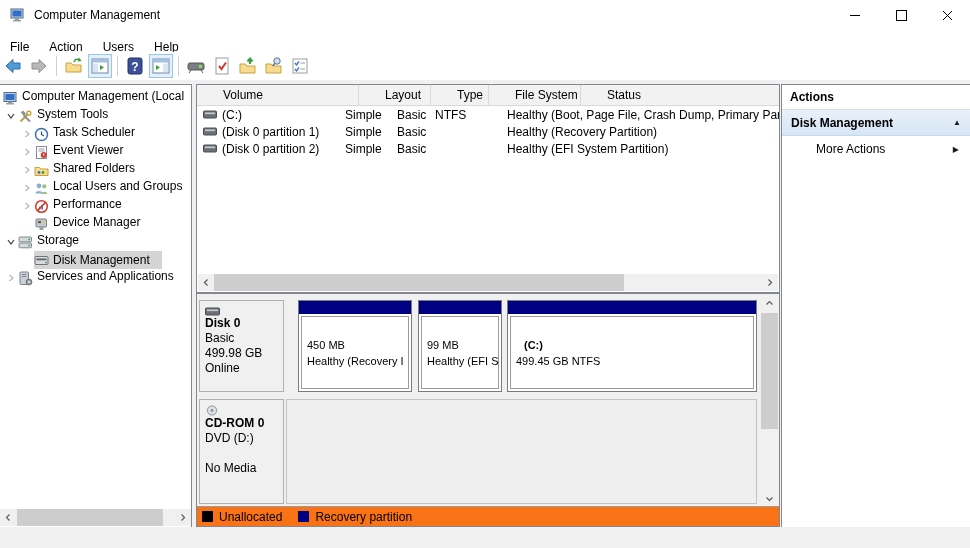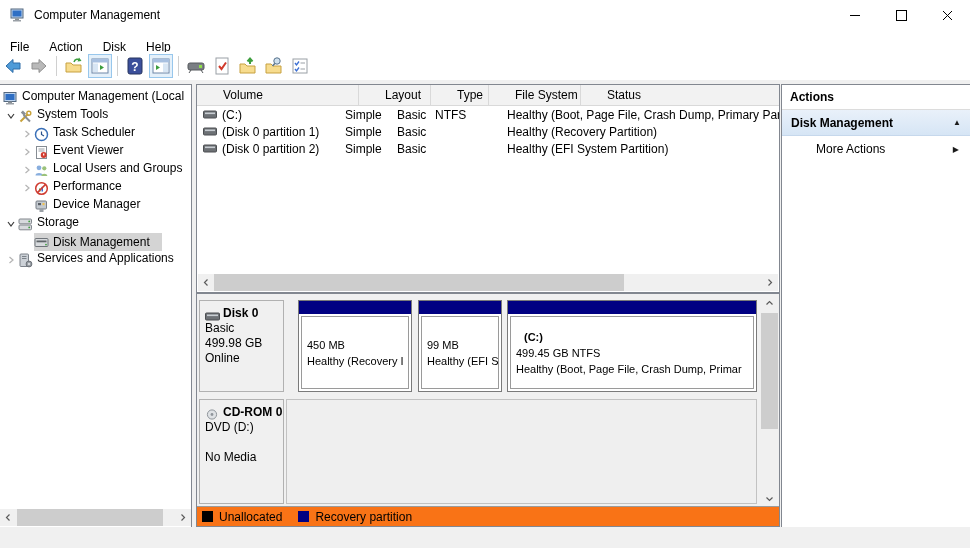--- a/index.html
+++ b/index.html
@@ -41,21 +41,21 @@
   .vheader{display:flex;height:21px;background:#f2f2f2;border-bottom:1px solid #d9d9d9;box-sizing:border-box;}
   .vh{box-sizing:border-box;padding:3px 0 0 6px;border-right:1px solid #d9d9d9;overflow:hidden;white-space:nowrap;margin-left:20px;}
   .c1{width:142px;flex:none;}.c2{width:52px;flex:none;}.c3{width:38px;flex:none;}.c4{width:72px;flex:none;}
   .c5{flex:1;border-right:none;}
   .vrow{display:flex;height:17px;align-items:center;white-space:nowrap;overflow:hidden;}
   .vc{box-sizing:border-box;padding-left:6px;overflow:hidden;white-space:nowrap;flex:none;display:flex;align-items:center;}
   .vc .volico{margin-right:5px;flex:none;}
   
   .graphpane{left:196px;top:213px;width:584px;height:234px;border:1px solid #828790;background:#f0f0f0;overflow:hidden;}
   .dlabel{position:absolute;left:2px;width:85px;background:#f0f0f0;border:1px solid #b1b1b1;box-sizing:border-box;padding:5px 0 0 5px;line-height:15px;white-space:nowrap;overflow:hidden;}
-  .dname{display:flex;align-items:flex-end;font-weight:bold;}
+  .dname{display:flex;align-items:flex-start;font-weight:bold;flex-direction:column;}
   .dname svg{margin-right:3px;}
   .part{position:absolute;top:6px;height:92px;border:1px solid #7a7a7a;box-sizing:border-box;background:#fff;}
   .pbar{height:13px;}
   .pbody{position:absolute;left:2px;right:2px;top:15px;bottom:2px;border:1px solid #9a9a9a;background:#fff;
          display:flex;flex-direction:column;justify-content:center;font-size:11px;line-height:16px;
          padding-left:5px;white-space:nowrap;overflow:hidden;box-sizing:border-box;}
   .ptitle{font-weight:bold;padding-left:8px;}
   .p1{left:101px;width:114px;}.p2{left:221px;width:84px;}.p3{left:310px;width:250px;}
   .cdbody{position:absolute;left:89px;top:105px;width:471px;height:105px;background:#efefef;border:1px solid #c2c2c2;box-sizing:border-box;}
   .legendbar{position:absolute;left:0;right:0;bottom:0;height:20px;background:#f97316;border-top:1px solid #9b9b9b;
@@ -102,21 +102,21 @@
         <svg width="11" height="11">
             <path d="M1 1 L10 10 M10 1 L1 10" stroke="#000" stroke-width="1"></path>
           </svg>
       </div>
     </div>
   </div>
 
   <div class="menubar">
     <span class="menuitem">File</span>
     <span class="menuitem">Action</span>
-    <span class="menuitem">Disk</span>
+    <span class="menuitem">Users</span>
     <span class="menuitem">Help</span>
   </div>
 
   <div class="toolbar">
     <div class="tbtn">
       <svg width="20" height="20">
           <path d="M3 10 L10 3.5 L10 7 L17 7 L17 13 L10 13 L10 16.5 Z" fill="#4f9bd8" stroke="#2f6da8"></path>
         </svg>
     </div>
     <div class="tbtn">
@@ -247,20 +247,35 @@
           <span class="ticon">
               <svg width="15" height="15">
                 <rect x="2.5" y="1.5" width="10" height="12" fill="#fff" stroke="#868c93"></rect>
                 <line x1="4.5" y1="4" x2="10.5" y2="4" stroke="#9aa0a6"></line>
                 <line x1="4.5" y1="6" x2="10.5" y2="6" stroke="#9aa0a6"></line>
                 <circle cx="9.7" cy="10" r="3" fill="#d23b2f"></circle>
                 <path d="M9.7 8.5 v2" stroke="#fff" stroke-width="1.2"></path>
               </svg>
             </span>
           <span class="tlabel">Event Viewer</span>
+        </div>
+        <div class="trow lvl2">
+          <span class="exp">
+              <svg width="10" height="10">
+                <path d="M3.5 2 L7 5 L3.5 8" fill="none" stroke="#b4b4b4" stroke-width="1.2"></path>
+              </svg>
+            </span>
+          <span class="ticon">
+              <svg width="15" height="15">
+                <path d="M1 4.5 h4.5 L7 6 H14 V12.5 H1 Z" fill="#f7dc8e" stroke="#c7a140"></path>
+                <circle cx="5" cy="9.5" r="1.4" fill="#3b6fd4"></circle>
+                <circle cx="9" cy="9.5" r="1.4" fill="#3e9e3e"></circle>
+              </svg>
+            </span>
+          <span class="tlabel">Shared Folders</span>
         </div>
         <div class="trow lvl2">
           <span class="exp">
               <svg width="10" height="10">
                 <path d="M3.5 2 L7 5 L3.5 8" fill="none" stroke="#b4b4b4" stroke-width="1.2"></path>
               </svg>
             </span>
           <span class="ticon">
               <svg width="15" height="15">
                 <circle cx="5" cy="4.8" r="2.4" fill="#88aede"></circle>
@@ -451,21 +466,20 @@
         <div class="pbody">
           <div>99 MB</div>
           <div>Healthy (EFI S</div>
         </div>
       </div>
       <div class="part p3">
         <div class="pbar" style="background-color: rgb(0, 0, 130);"></div>
         <div class="pbody">
           <div class="ptitle">(C:)</div>
           <div>499.45 GB NTFS</div>
-          <div>Healthy (Boot, Page File, Crash Dump, Primar</div>
         </div>
       </div>
 
       <div class="dlabel" style="top:105px;height:105px;">
         <div class="dname">
             <svg width="15" height="11">
               <circle cx="7" cy="5.5" r="4.6" fill="#dfe2e5" stroke="#8f959b"></circle>
               <circle cx="7" cy="5.5" r="1.4" fill="#8f959b"></circle>
             </svg>
             <span>CD-ROM 0</span>

